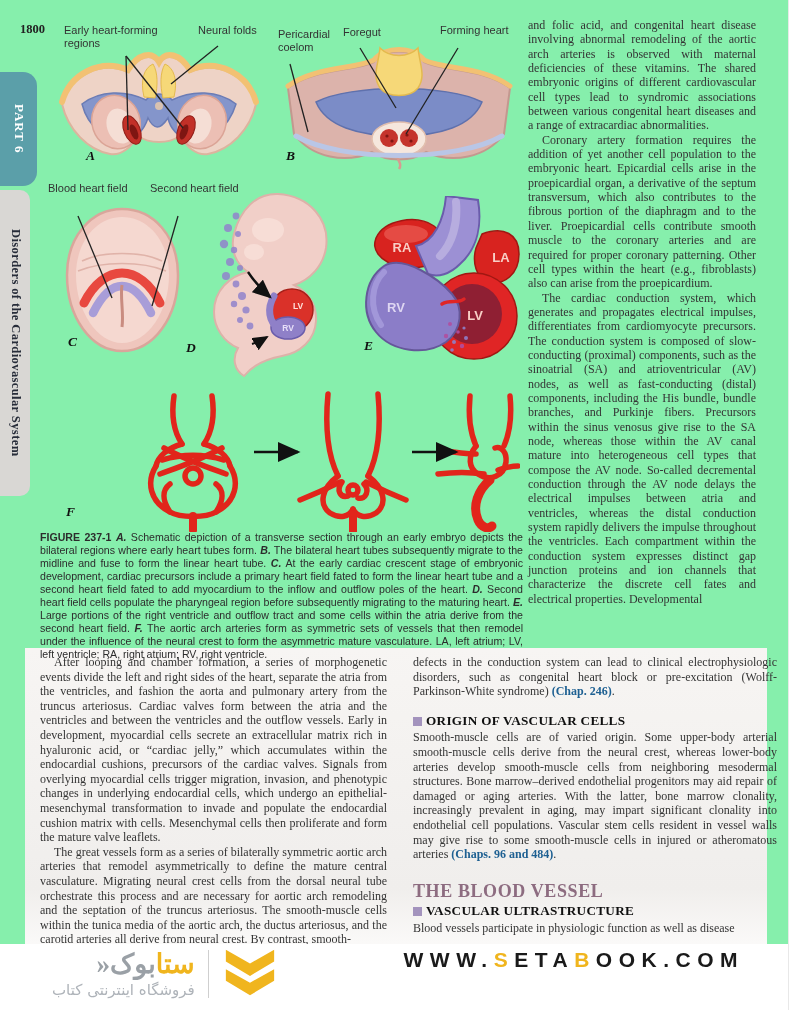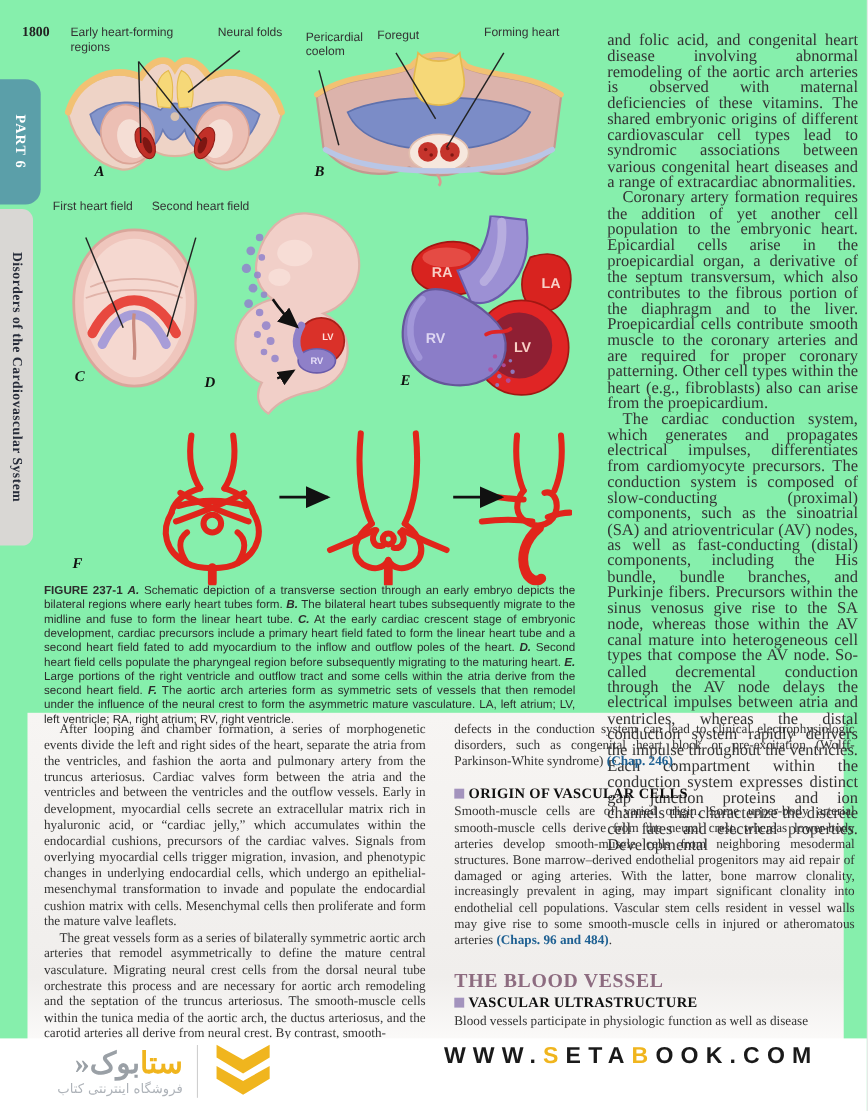--- a/index.html
+++ b/index.html
@@ -30,37 +30,37 @@
 
   
   .caption{position:absolute;left:40px;top:531px;width:483px;font-family:"Liberation Sans",sans-serif;
            font-size:10.6px;line-height:13px;color:#2c2c2c;text-align:justify;}
   .s-b{font-weight:bold;}
   .s-bi{font-weight:bold;font-style:italic;}
   .s-link{font-weight:bold;color:var(--link);cursor:pointer;}
 
   
   .col{position:absolute;text-align:justify;color:#343434;}
-  .col-narrow{left:528px;top:30px;width:228px;font-size:15px;line-height:14.35px;margin-left:24px;}
+  .col-narrow{left:528px;top:18px;width:228px;font-size:12px;line-height:14.35px;}
   .col-bl{left:40px;top:655px;width:347px;font-size:12px;line-height:14.6px;}
   .col-br{left:392px;top:655px;width:364px;font-size:12px;line-height:14.6px;margin-left:21px;}
   .ind{text-indent:14px;}
   .sec-head{display:flex;align-items:center;gap:4px;margin-top:15px;margin-bottom:2px;}
   .sq{width:9px;height:9px;background:var(--bullet);flex:0 0 auto;}
   .sec-head b{font-size:13.2px;letter-spacing:.3px;color:#101010;}
   .bv-head{margin-top:22px;margin-bottom:6px;font-weight:bold;font-size:18px;
            letter-spacing:.6px;color:var(--bv-head);font-family:Liberation Serif, serif;}
 
   
   .footer{position:absolute;left:0;top:944px;width:789px;height:66px;background:#fff;}
   .logo{position:absolute;left:52px;top:4px;display:flex;align-items:center;gap:13px;}
   .wm{direction:rtl;text-align:right;}
   .wm .big{font-family:Liberation Serif, serif;font-size:27px;font-weight:bold;line-height:30px;}
   .wm .y{color:var(--accent);} .wm .g{color:#9aa0a6;}
-  .wm .tag{font-family:"DejaVu Sans",sans-serif;font-size:12px;color:#aeb3b9;text-align:right;margin-top:2px;}
+  .wm .tag{font-family:"DejaVu Sans",sans-serif;font-size:15px;color:#aeb3b9;text-align:right;margin-top:2px;}
   .vdiv{width:1px;height:48px;background:#cfcfcf;}
   .footer-right{position:absolute;right:45px;top:2px;width:400px;text-align:center;}
   .store-line{direction:rtl;font-family:"DejaVu Sans",sans-serif;font-size:18px;color:#151515;line-height:26px;}
   .url-line{font-family:"Liberation Sans",sans-serif;font-weight:bold;font-size:21px;
             letter-spacing:6.5px;color:#1a1a1a;margin-top:2px;cursor:pointer;text-align:right;}
   .s-k{color:#1a1a1a;} .s-o{color:var(--accent);}
 </style>
 </head>
 <body>
 
@@ -238,22 +238,22 @@
         <path d="M40,196 L74,278"></path>
         <path d="M140,196 L114,286"></path>
       </g>
     </svg>
 
     <div class="lbl" style="left:26px;top:4px;width:108px">Early heart-forming regions</div>
     <div class="lbl" style="left:160px;top:4px">Neural folds</div>
     <div class="lbl" style="left:240px;top:8px;width:72px">Pericardial coelom</div>
     <div class="lbl" style="left:305px;top:6px">Foregut</div>
     <div class="lbl" style="left:402px;top:4px">Forming heart</div>
-    <div class="lbl" style="left:10px;top:162px">First heart field</div>
-    <div class="lbl" style="left:100px;top:162px">Second heart field</div>
+    <div class="lbl" style="left:10px;top:162px">Blood heart field</div>
+    <div class="lbl" style="left:112px;top:162px">Second heart field</div>
 
     <div class="plet" style="left:48px;top:128px">A</div>
     <div class="plet" style="left:248px;top:128px">B</div>
     <div class="plet" style="left:30px;top:314px">C</div>
     <div class="plet" style="left:148px;top:320px">D</div>
     <div class="plet" style="left:326px;top:318px">E</div>
     <div class="plet" style="left:28px;top:484px">F</div>
   </div>
 
   <div class="caption"><span class="s-b">FIGURE 237-1</span><span class="s-p">  </span><span class="s-bi">A.</span><span class="s-p"> Schematic depiction of a transverse section through an early embryo depicts the bilateral regions where early heart tubes form. </span><span class="s-bi">B.</span><span class="s-p"> The bilateral heart tubes subsequently migrate to the midline and fuse to form the linear heart tube. </span><span class="s-bi">C.</span><span class="s-p"> At the early cardiac crescent stage of embryonic development, cardiac precursors include a primary heart field fated to form the linear heart tube and a second heart field fated to add myocardium to the inflow and outflow poles of the heart. </span><span class="s-bi">D.</span><span class="s-p"> Second heart field cells populate the pharyngeal region before subsequently migrating to the maturing heart. </span><span class="s-bi">E.</span><span class="s-p"> Large portions of the right ventricle and outflow tract and some cells within the atria derive from the second heart field. </span><span class="s-bi">F.</span><span class="s-p"> The aortic arch arteries form as symmetric sets of vessels that then remodel under the influence of the neural crest to form the asymmetric mature vasculature. LA, left atrium; LV, left ventricle; RA, right atrium; RV, right ventricle.</span></div>

